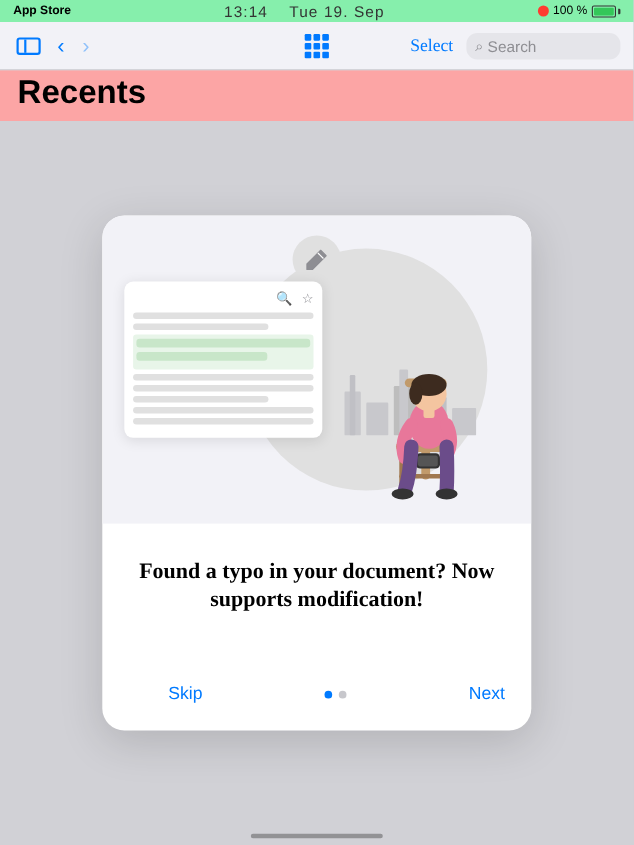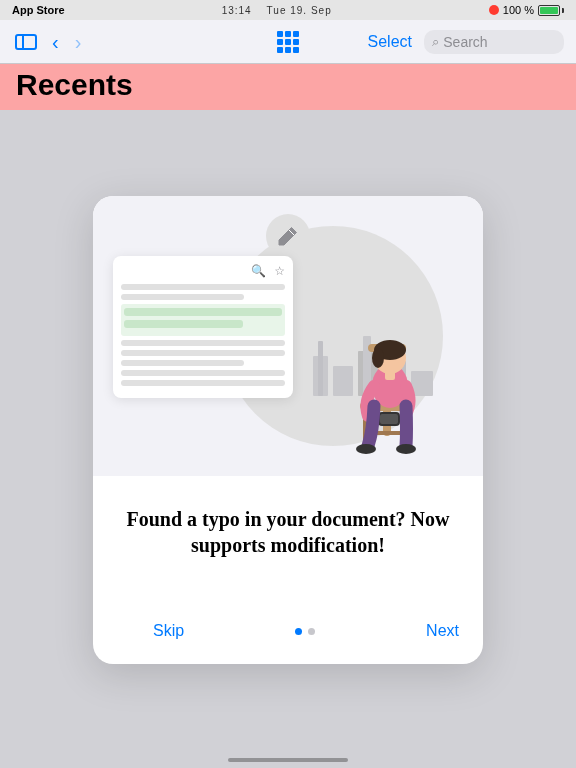--- a/index.html
+++ b/index.html
@@ -12,31 +12,31 @@
       position: relative;
     }
 
     
     .status-bar {
       display: flex;
       align-items: center;
       justify-content: space-between;
       height: 20px;
       padding: 0 12px;
-      background: #e5e5e5;
+      background: #86efac;
     }
     .status-left {
       display: flex;
       align-items: center;
       gap: 6px;
       font-size: 11px;
       font-weight: 600;
     }
     .status-center {
-      font-size: 10px;
+      font-size: 14px;
       color: #333;
       letter-spacing: 1px;
     }
     .status-right {
       display: flex;
       align-items: center;
       gap: 4px;
       font-size: 11px;
     }
     .battery-icon {
@@ -149,20 +149,21 @@
       gap: 12px;
       flex: 1;
       justify-content: flex-end;
     }
     .select-btn {
       border: none;
       background: none;
       color: #007aff;
       font-size: 16px;
       cursor: pointer;
+      font-family: Liberation Serif, serif;
     }
     .search-bar {
       display: flex;
       align-items: center;
       background: #e5e5ea;
       border-radius: 10px;
       padding: 4px 8px;
       gap: 4px;
       width: 140px;
     }

